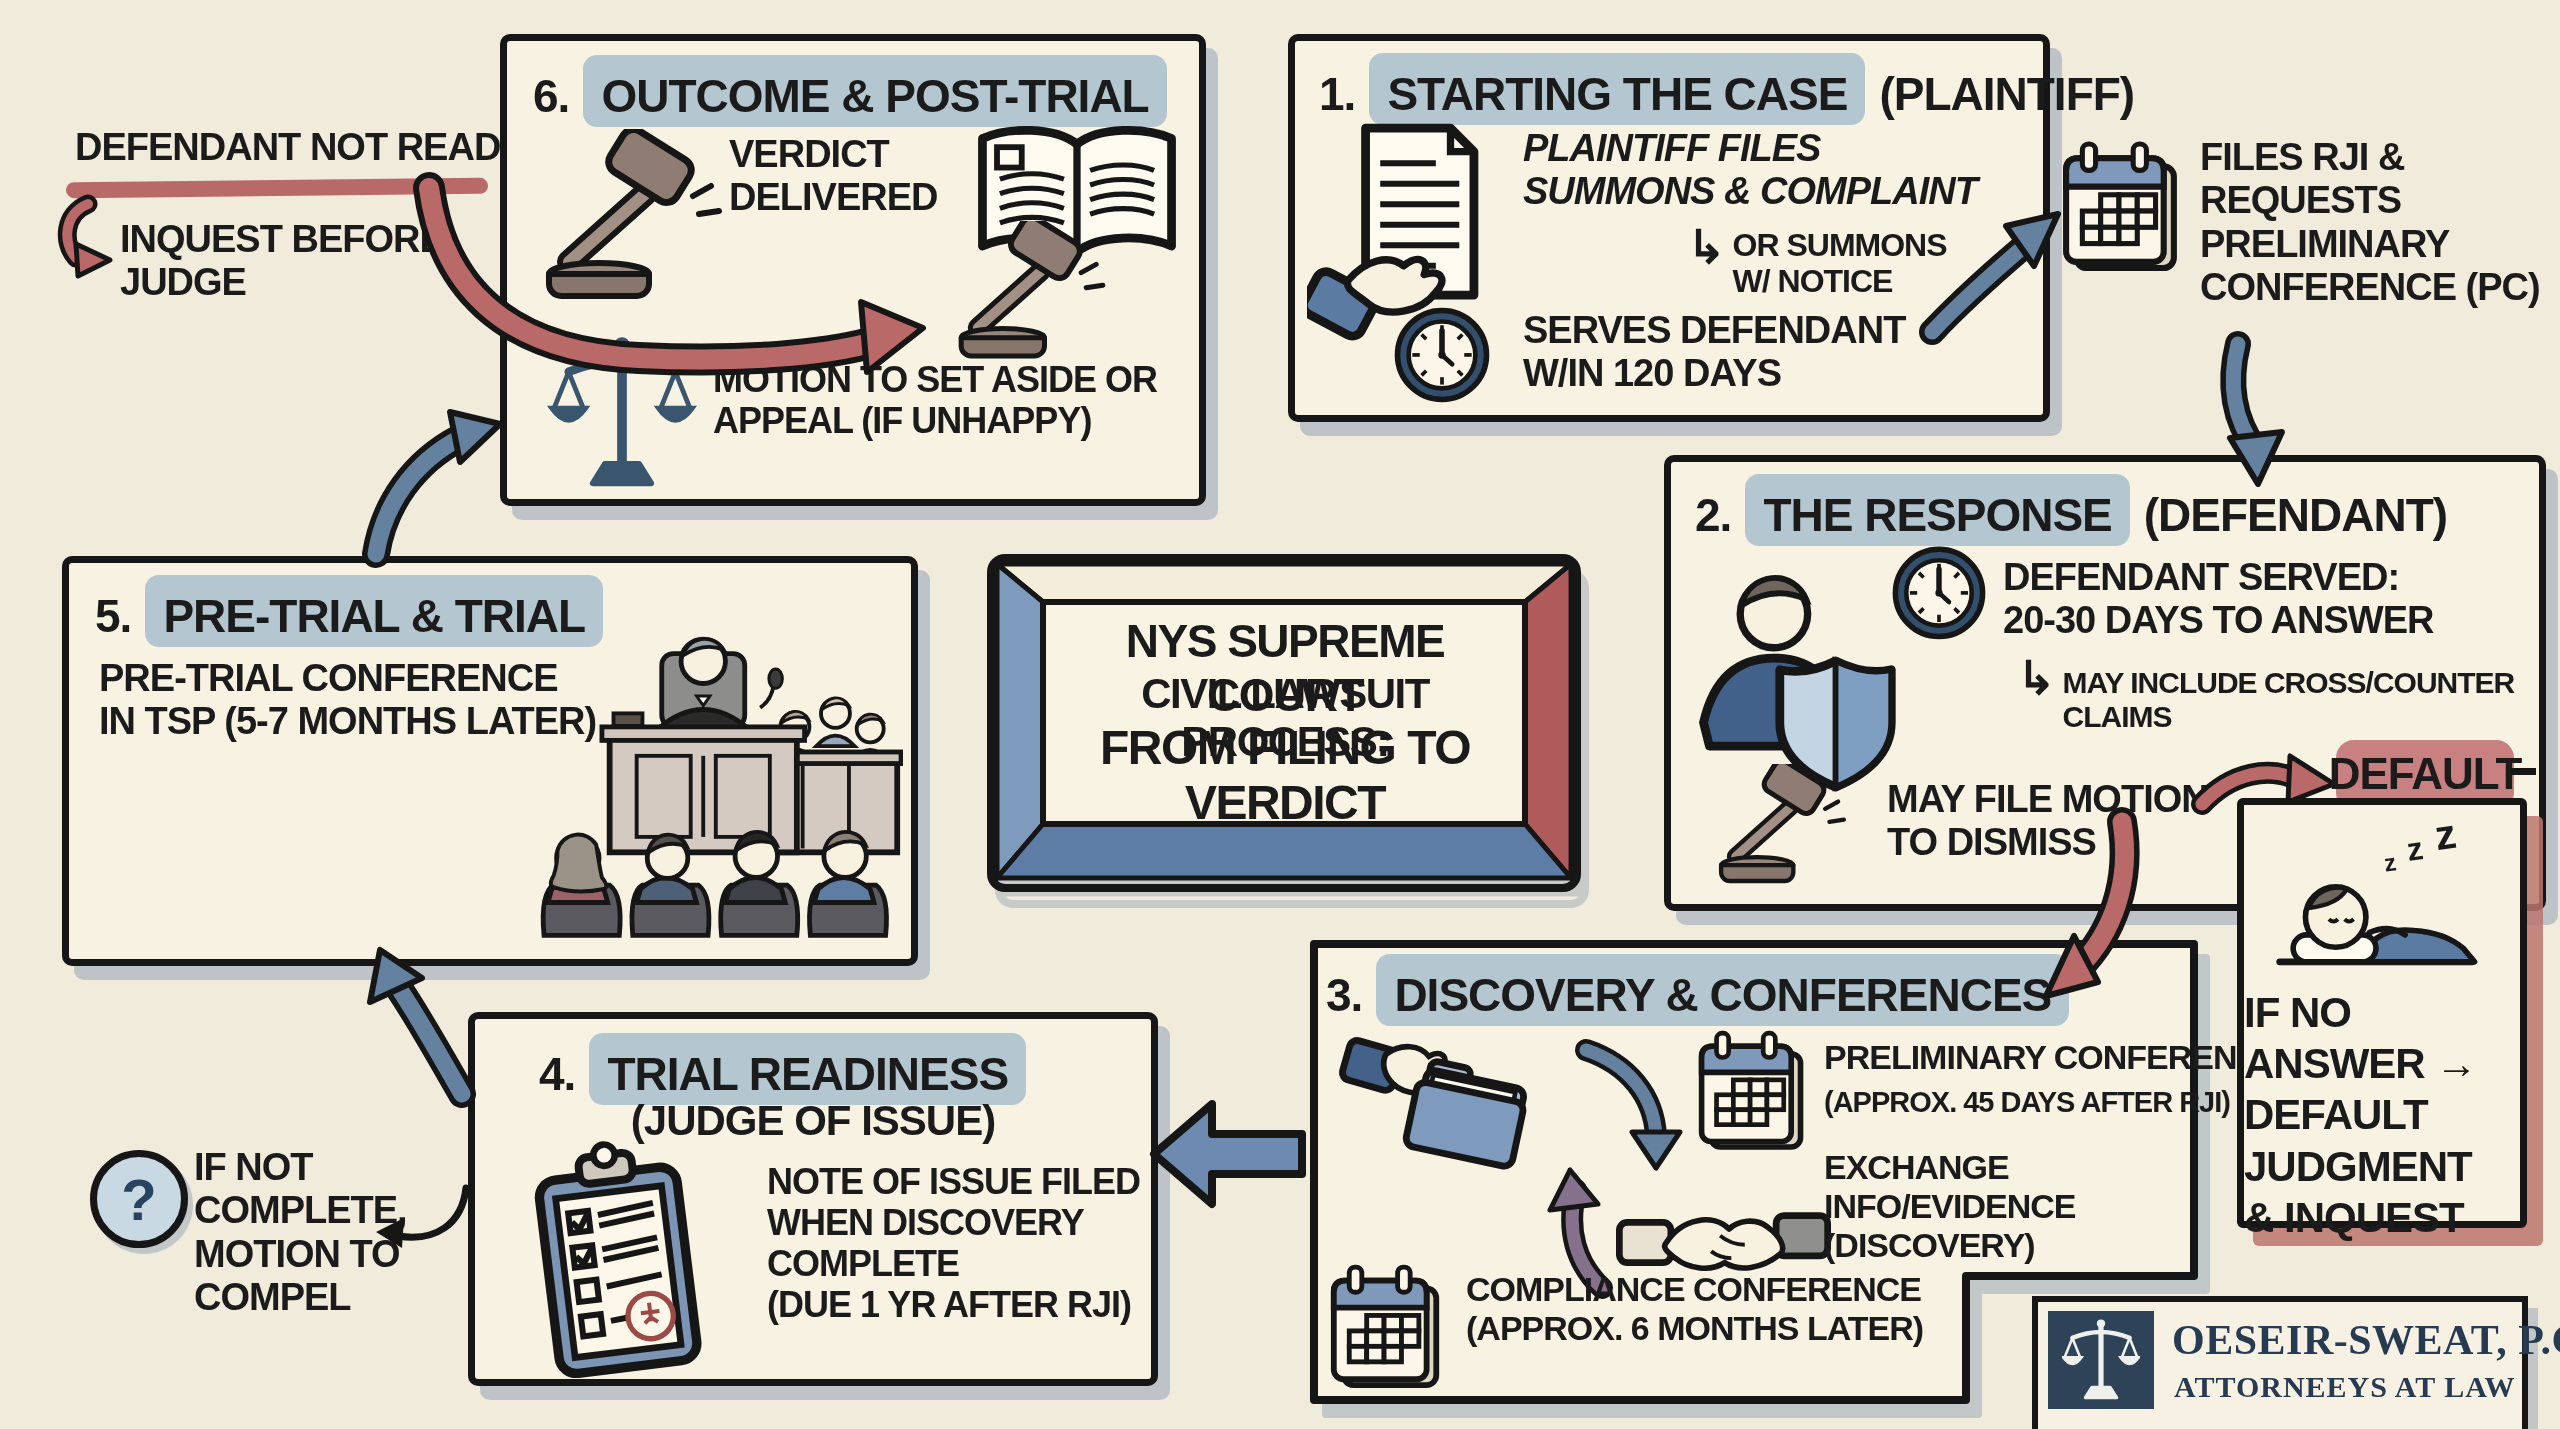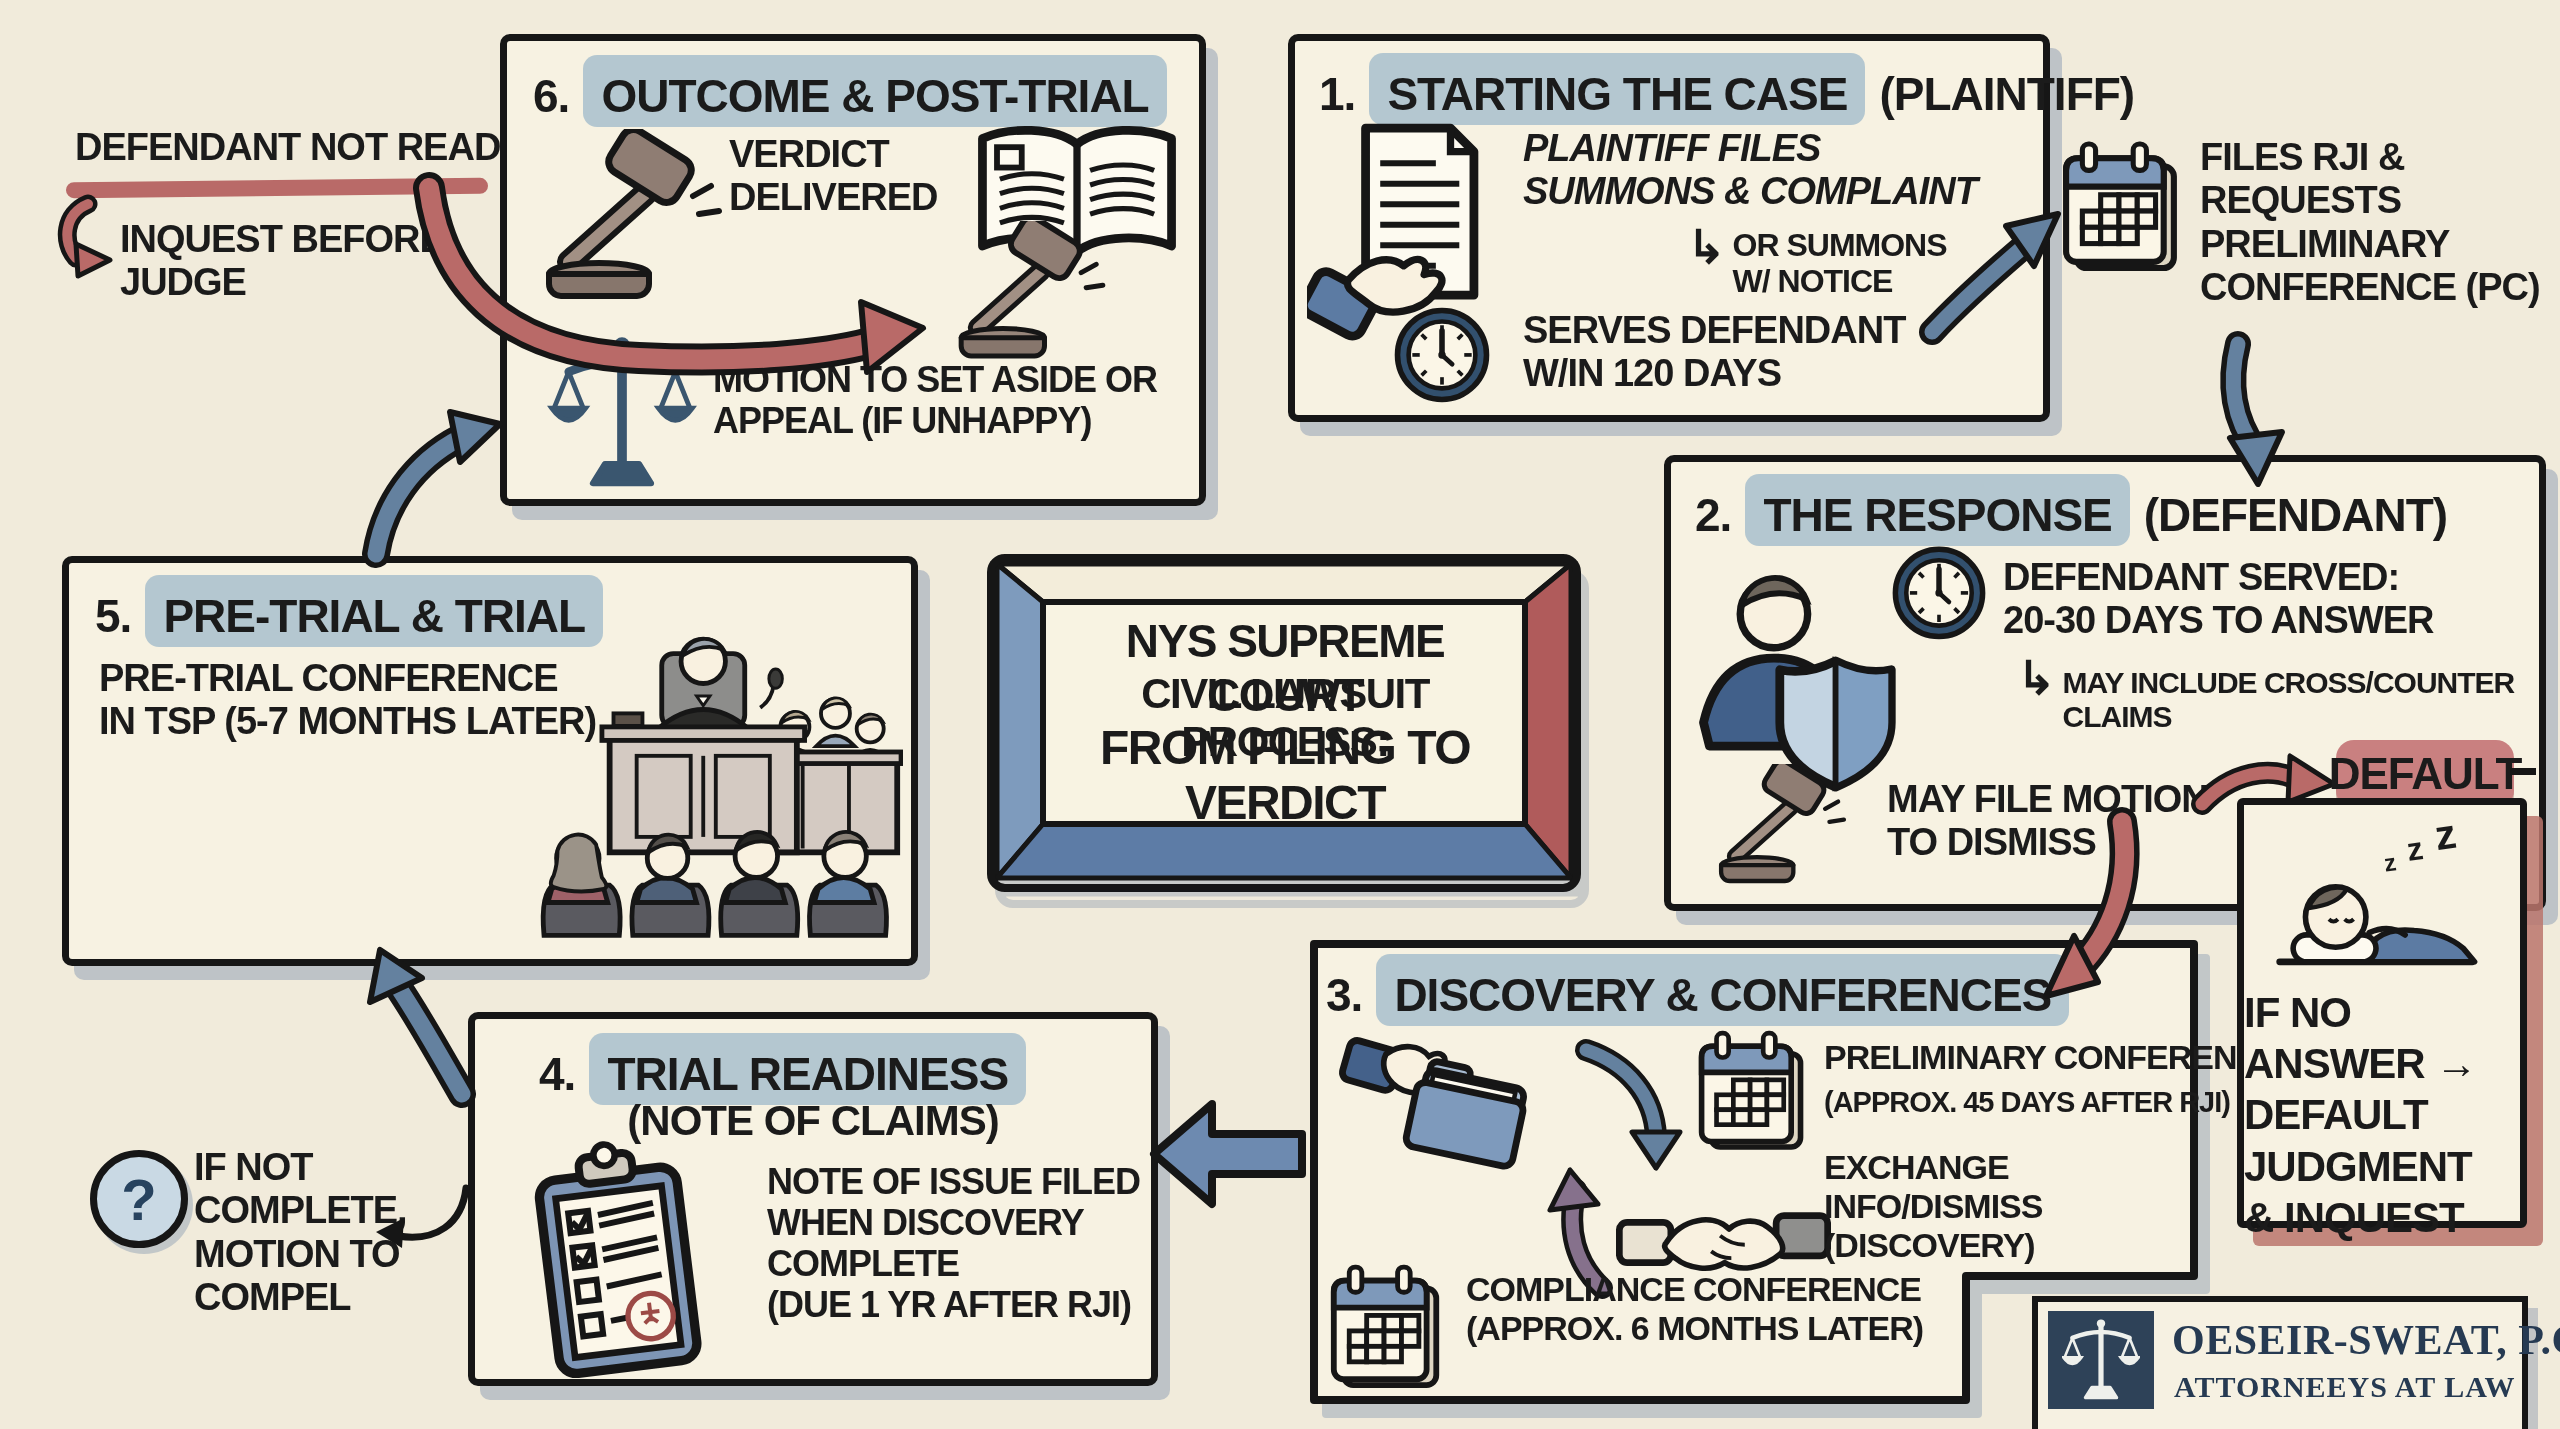--- a/index.html
+++ b/index.html
@@ -417,21 +417,21 @@
     <path d="M120,156 C98,118 76,78 54,46" fill="none" stroke="#161616" stroke-width="28" stroke-linecap="round"></path>
     <path d="M120,156 C98,118 76,78 54,46" fill="none" stroke="#64819f" stroke-width="17" stroke-linecap="round"></path>
     <polygon points="38,12 28,64 80,40" fill="#64819f" stroke="#161616" stroke-width="6" stroke-linejoin="round"></polygon>
   </svg>
 
   <section class="panel" style="left:468px;top:1012px;width:676px;height:360px;">
     <div class="t title" style="left:64px;top:14px;">
       <span class="num">4.</span>
       <span class="hl">TRIAL READINESS</span>
     </div>
-    <div class="t" style="left:0;top:78px;width:100%;text-align:center;font-size:42px;">(NOTE OF CLAIMS)</div>
+    <div class="t" style="left:0;top:78px;width:100%;text-align:center;font-size:42px;">(JUDGE OF ISSUE)</div>
     <svg class="icon" style="left:28px;top:122px;width:235px;height:240px;">
         <use href="#icon-clipboard"></use>
       </svg>
     <div class="t" style="left:292px;top:142px;font-size:36px;">NOTE OF ISSUE FILED
 WHEN DISCOVERY COMPLETE
 (DUE 1 YR AFTER RJI)</div>
   </section>
 
   <svg class="arrow" style="left:1146px;top:1090px;" width="165" height="132">
     <polygon points="156,44 66,44 66,14 8,64 66,114 66,84 156,84" fill="#6d8ab0" stroke="#161616" stroke-width="8" stroke-linejoin="round"></polygon>
@@ -471,21 +471,21 @@
     <div class="t" style="left:518px;top:102px;font-size:34px;white-space:nowrap;">PRELIMINARY CONFERENCE (PC)</div>
     <div class="t" style="left:518px;top:150px;font-size:29px;white-space:nowrap;">(APPROX. 45 DAYS AFTER RJI)</div>
     <svg class="icon" style="left:218px;top:232px;width:100px;height:130px;" viewBox="0 0 100 130">
       <path d="M78,120 C52,96 42,62 52,22" fill="none" stroke="#161616" stroke-width="22" stroke-linecap="round"></path>
       <path d="M78,120 C52,96 42,62 52,22" fill="none" stroke="#86718c" stroke-width="13" stroke-linecap="round"></path>
       <polygon points="46,2 26,42 74,36" fill="#86718c" stroke="#161616" stroke-width="5" stroke-linejoin="round"></polygon>
     </svg>
     <svg class="icon" style="left:310px;top:246px;width:215px;height:112px;">
         <use href="#icon-handshake"></use>
       </svg>
-    <div class="t" style="left:518px;top:212px;font-size:34px;">EXCHANGE INFO/DISMISS
+    <div class="t" style="left:518px;top:212px;font-size:34px;">EXCHANGE INFO/EVIDENCE
 (DISCOVERY)</div>
     <svg class="icon" style="left:22px;top:326px;width:116px;height:132px;">
         <use href="#icon-calendar"></use>
       </svg>
     <div class="t" style="left:160px;top:334px;font-size:34px;">COMPLIANCE CONFERENCE
 (APPROX. 6 MONTHS LATER)</div>
   </div>
 
   <div style="position:absolute;left:2032px;top:1296px;width:484px;height:128px;background:#f6f1e2;border:6px solid #161616;box-shadow:10px 12px 0 rgba(150,160,178,.5);z-index:40;">
     <div style="position:absolute;left:10px;top:9px;width:106px;height:98px;background:#2e4258;">

